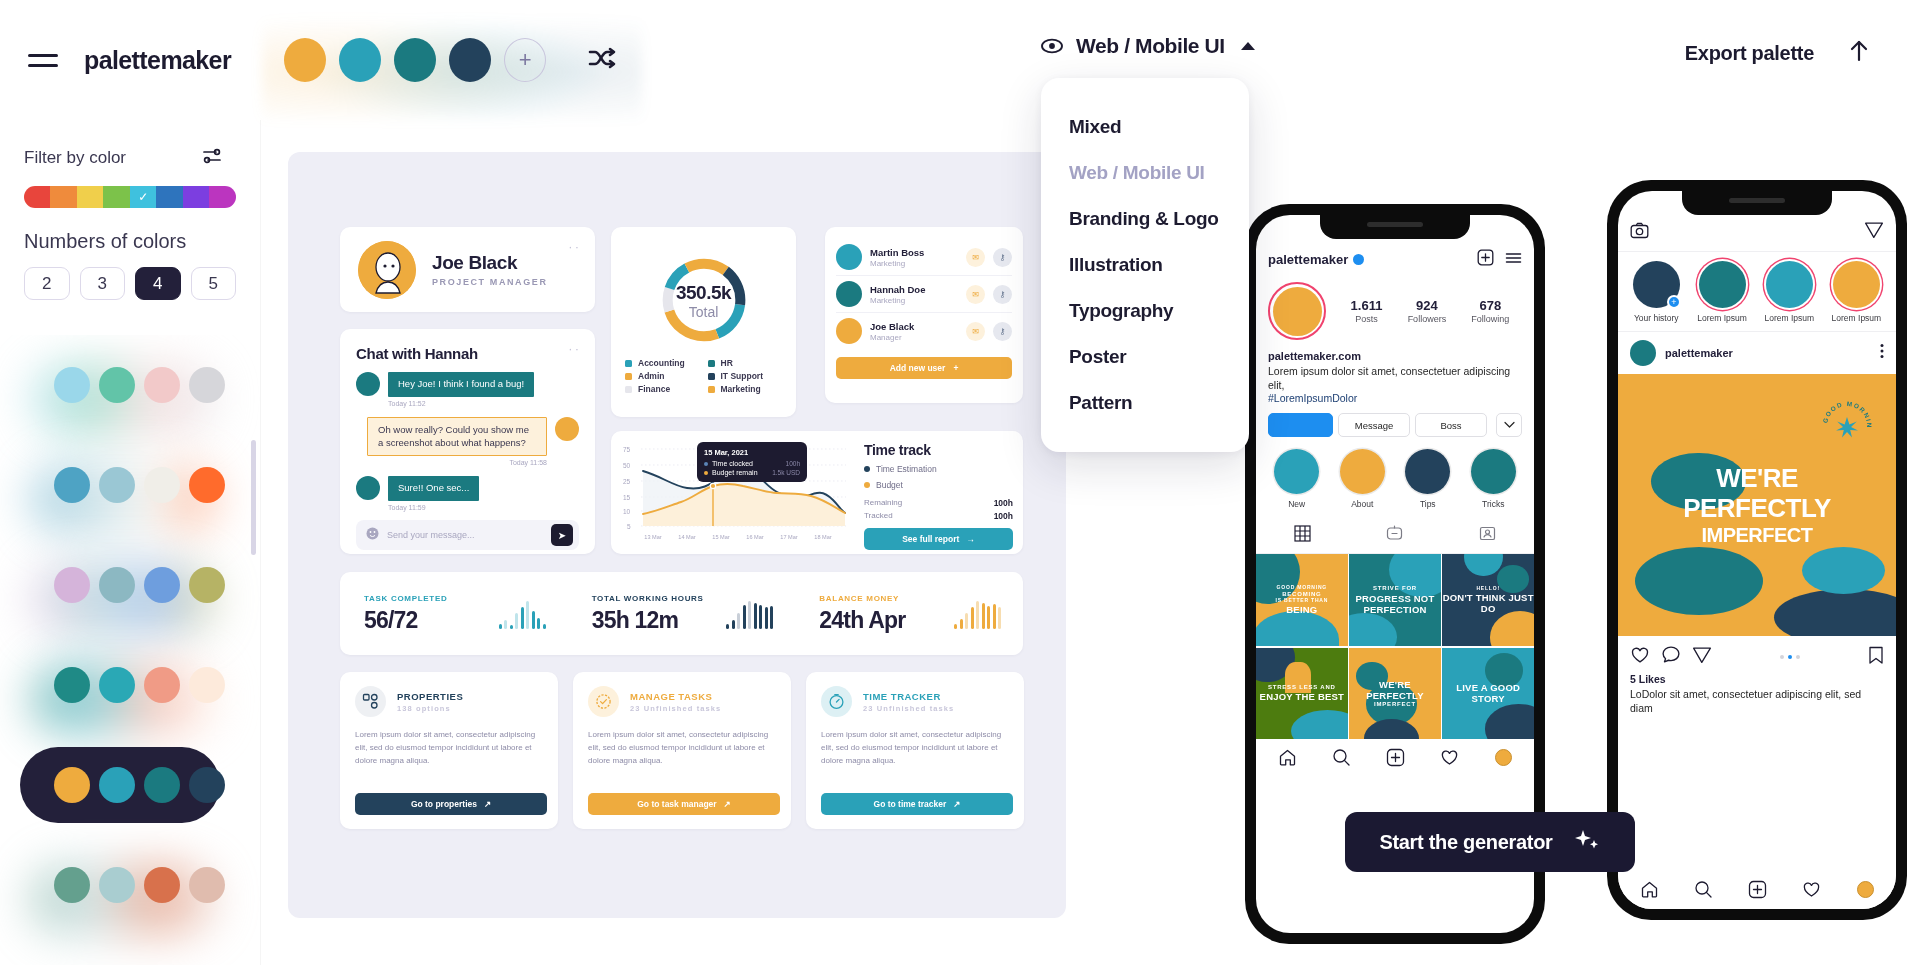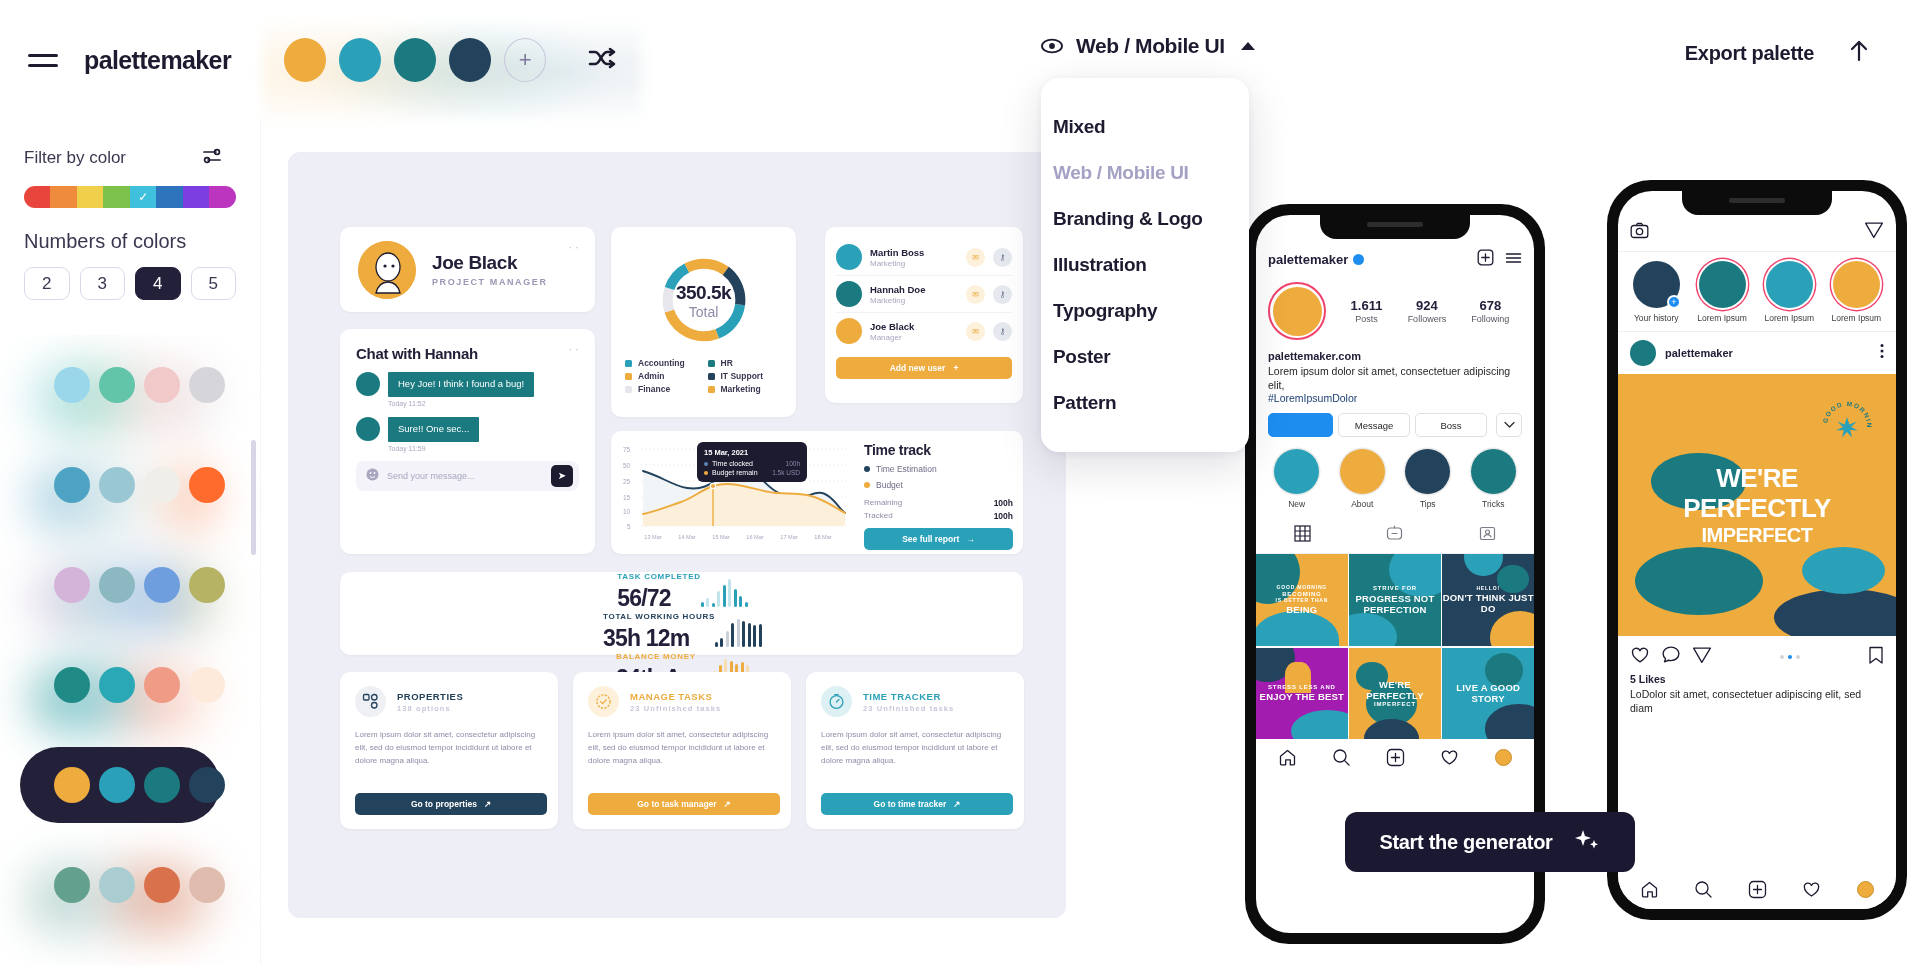--- a/index.html
+++ b/index.html
@@ -45,21 +45,21 @@
 
   .export-wrap { position:absolute; right: 40px; top: 38px; display:flex; align-items:center; gap:34px; cursor:pointer; }
   .export-label { font-size: 20px; font-weight: 700; letter-spacing:-.3px; color:#1d1b30; }
 
   
   .dropdown {
     position: absolute; left: 1041px; top: 78px; width: 208px; padding: 26px 0 26px 0;
     background: #fff; border-radius: 18px; box-shadow: 0 14px 44px rgba(30,25,60,.14), 0 2px 8px rgba(30,25,60,.06);
     z-index: 55;
   }
-  .dd-item { padding: 12px 12px; font-size: 19px; font-weight: 700; letter-spacing:-.3px; color:#1d1b30; cursor:pointer; }
+  .dd-item { padding: 12px 28px; font-size: 19px; font-weight: 700; letter-spacing:-.3px; color:#1d1b30; cursor:pointer; }
   .dd-item.active { color:#a3a2c4; }
 
   
   .sidebar {
     position:absolute; left:0; top:120px; width:260px; height:845px; background:#fff; z-index: 30;
     box-shadow: 1px 0 0 rgba(0,0,0,.04);
   }
   .filter-head { display:flex; align-items:center; justify-content:space-between; padding: 26px 38px 0 24px; }
   .filter-title { font-size: 17px; color:#3a3750; }
   .hue-bar {
@@ -148,21 +148,21 @@
   .tt-stat { display:flex; justify-content:space-between; font-size:8px; color:#8e8ca8; margin-top:3px;}
   .tt-stat b { color:#1d1b30; font-size:8.5px;}
   .tt-btn { margin-top:7px; height:22px; background:#2aa1b8; border-radius:5px; color:#fff; font-size:8.5px; font-weight:700; display:flex; align-items:center; justify-content:center; gap:7px;}
   .tooltip { position:absolute; left:76px; top:2px; width:110px; background:#1d1b30; border-radius:6px; padding:6px 7px; color:#fff; z-index:5;}
   .tt-date { font-size:7.5px; font-weight:700; margin-bottom:3px;}
   .tt-line { display:flex; align-items:center; gap:4px; font-size:7px; margin-top:2px;}
   .tt-line i { width:4px;height:4px;border-radius:50%;display:block;}
   .tt-line span.v { margin-left:auto; color:#8b89a8; font-size:6.5px;}
 
   
-  .c-stats { left:52px; top:420px; width:683px; height:83px; display:flex; align-items:center;flex-direction:column;}
+  .c-stats { left:52px; top:420px; width:683px; height:83px; display:flex; align-items:center;}
   .stat { flex:1; padding-left:24px; display:flex; align-items:center; justify-content:space-between; padding-right:22px;}
   .st-lab { font-size:8px; font-weight:700; letter-spacing:.7px; }
   .st-val { font-size:23px; font-weight:700; letter-spacing:-.8px; margin-top:4px;}
   .bars { display:flex; align-items:flex-end; gap:2.5px; height:30px; }
   .bars i { width:3px; border-radius:2px; display:block;}
 
   
   .c-b { top:520px; width:218px; height:157px; padding:14px 15px; }
   .cb1 { left:52px; } .cb2 { left:285px; } .cb3 { left:518px; }
   .cb-head { display:flex; align-items:center; gap:11px; }
@@ -409,20 +409,27 @@
         <div class="chat-title">Chat with Hannah</div>
 
         <div class="msg-row">
           <div class="msg-av"></div>
           <div>
             <div class="bub in">Hey Joe! I think I found a bug!</div>
             <div class="stamp">Today 11:52</div>
           </div>
         </div>
 
+        <div class="msg-row" style="justify-content:flex-end">
+          <div>
+            <div class="bub out">Oh wow really? Could you show me a screenshot about what happens?</div>
+            <div class="stamp" style="text-align:right">Today 11:58</div>
+          </div>
+          <div class="msg-av" style="background:#eeab3e"></div>
+        </div>
 
         <div class="msg-row">
           <div class="msg-av"></div>
           <div>
             <div class="bub in">Sure!! One sec...</div>
             <div class="stamp">Today 11:59</div>
           </div>
         </div>
 
         <div class="chat-input">
@@ -830,21 +837,21 @@
             </div>
             <div class="ig-cell" style="background:#23425c">
               <div class="blob" style="background:#2aa1b8;width:42%;height:42%;left:24%;top:-18%"></div>
               <div class="blob" style="background:#1b7a80;width:34%;height:30%;right:6%;top:12%"></div>
               <div class="blob" style="background:#eeab3e;width:66%;height:58%;right:-18%;bottom:-20%"></div>
               <span style="text-align:center;">
                 <span class="tiny">HELLO!</span>
                 <span>DON'T THINK JUST DO</span>
               </span>
             </div>
-            <div class="ig-cell" style="background:#a21caf">
+            <div class="ig-cell" style="background:#4d7c0f">
               <div class="blob" style="background:#23425c;width:60%;height:54%;left:-18%;top:-16%"></div>
               <div class="blob" style="background:#eeab3e;width:28%;height:34%;left:32%;top:16%;border-radius:40% 40% 0 0"></div>
               <div class="blob" style="background:#2aa1b8;width:80%;height:46%;right:-18%;bottom:-14%"></div>
               <span>
                 <span class="sm">STRESS LESS AND</span>
                 <span>ENJOY THE BEST</span>
               </span>
             </div>
             <div class="ig-cell" style="background:#eeab3e">
               <div class="blob" style="background:#1b7a80;width:34%;height:30%;left:8%;top:16%"></div>

